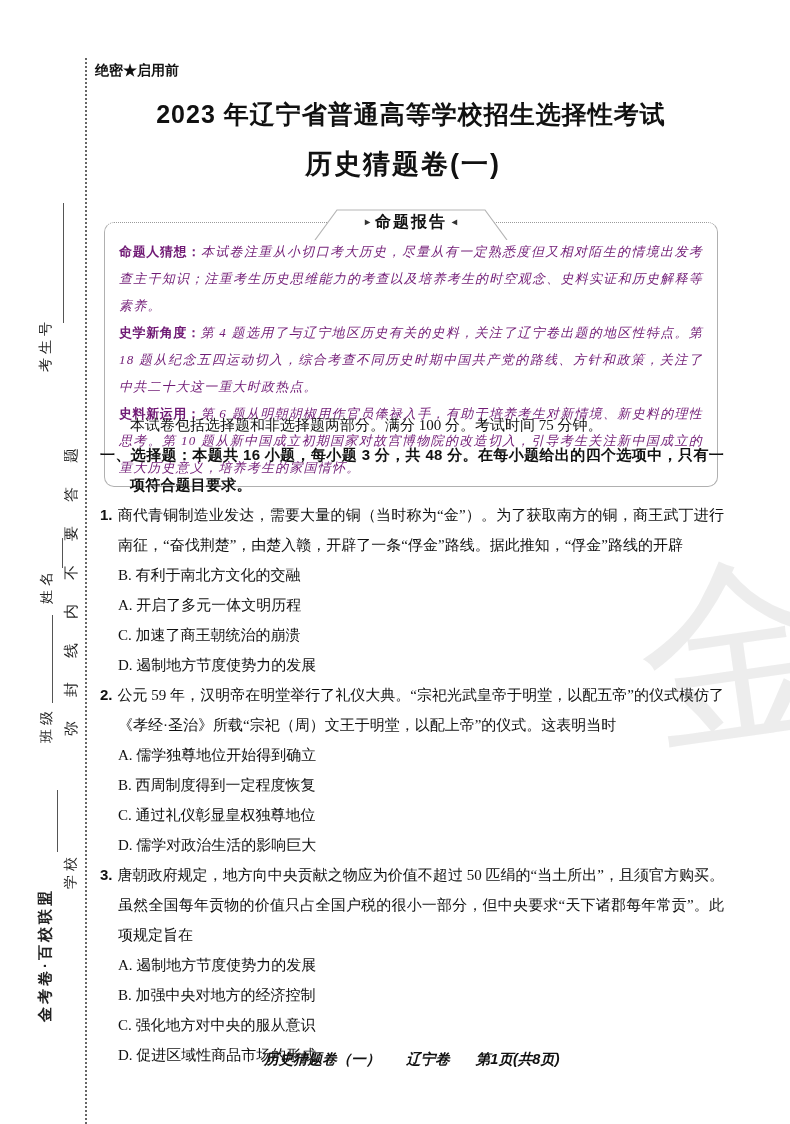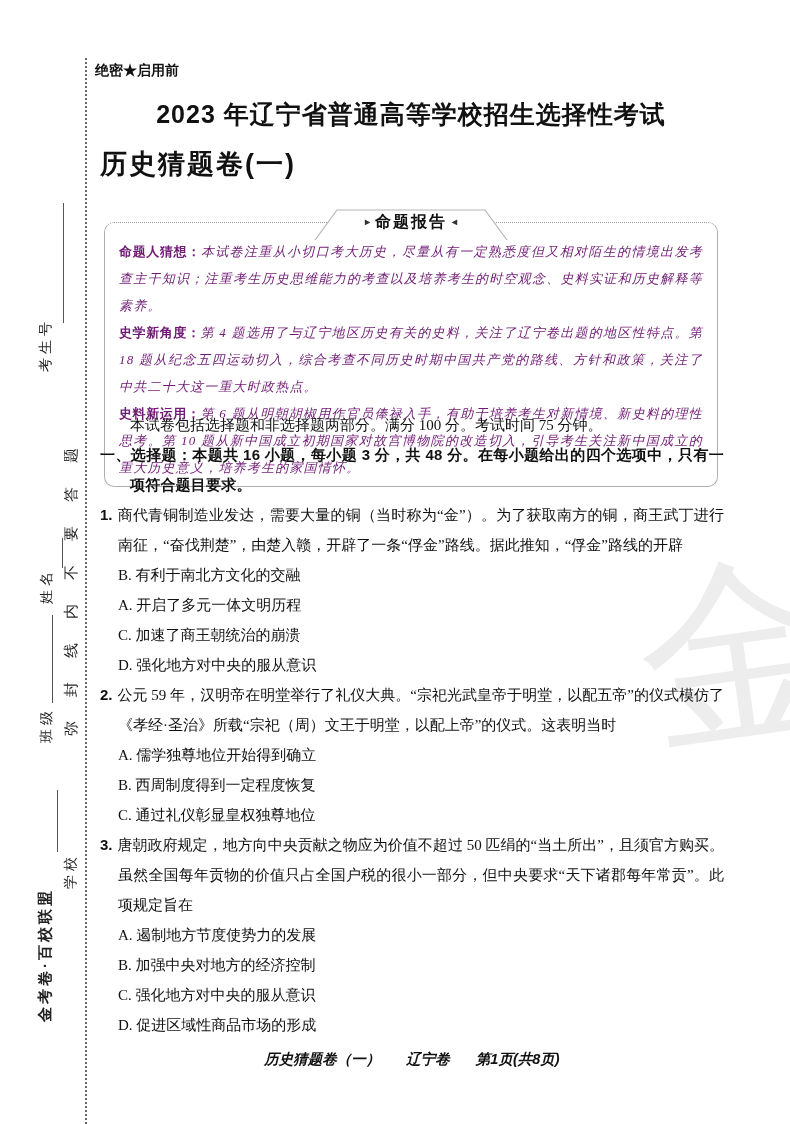--- a/index.html
+++ b/index.html
@@ -45,21 +45,21 @@
   .secret {
     position:absolute; left:95px; top:62px;
     font-family:"Liberation Sans", sans-serif; font-weight:bold; font-size:14px;
   }
   .title {
     position:absolute; left:100px; top:98px; width:622px; text-align:center;
     font-size:25px; font-weight:bold; letter-spacing:1px;
     font-family:Liberation Sans, sans-serif;
   }
   .subtitle {
-    position:absolute; left:100px; top:146px; width:622px; 
+    position:absolute; left:92px; top:146px; width:622px; text-align:center;
     font-size:27px; font-weight:bold; letter-spacing:2px;
     font-family:"Liberation Sans", sans-serif;
   }
 
   
   .report-box {
     position:absolute; left:104px; top:222px; width:612px;
     border:1px solid #b0b0b0; border-top:1px dotted #9a9a9a; border-radius:10px;
     background:transparent;
   }
@@ -153,28 +153,29 @@
 
   <div class="exam-body">
     <p class="intro">本试卷包括选择题和非选择题两部分。满分 100 分。考试时间 75 分钟。</p>
     <p class="section-title">一、选择题：本题共 16 小题，每小题 3 分，共 48 分。在每小题给出的四个选项中，只有一项符合题目要求。</p>
 
     <div class="question">
       <p class="stem"><span class="qnum">1.</span><span>商代青铜制造业发达，需要大量的铜（当时称为“金”）。为了获取南方的铜，商王武丁进行南征，“奋伐荆楚”，由楚入赣，开辟了一条“俘金”路线。据此推知，“俘金”路线的开辟</span></p>
       <div class="option">B. 有利于南北方文化的交融</div>
       <div class="option">A. 开启了多元一体文明历程</div>
       <div class="option">C. 加速了商王朝统治的崩溃</div>
-      <div class="option">D. 强化地方对中央的服从意识</div>
+      <div class="option">D. 遏制地方节度使势力的发展</div>
     </div>
 
     <div class="question">
       <p class="stem"><span class="qnum">2.</span><span>公元 59 年，汉明帝在明堂举行了礼仪大典。“宗祀光武皇帝于明堂，以配五帝”的仪式模仿了《孝经·圣治》所载“宗祀（周）文王于明堂，以配上帝”的仪式。这表明当时</span></p>
       <div class="option">A. 儒学独尊地位开始得到确立</div>
       <div class="option">B. 西周制度得到一定程度恢复</div>
       <div class="option">C. 通过礼仪彰显皇权独尊地位</div>
+      <div class="option">D. 儒学对政治生活的影响巨大</div>
     </div>
 
     <div class="question">
       <p class="stem"><span class="qnum">3.</span><span>唐朝政府规定，地方向中央贡献之物应为价值不超过 50 匹绢的“当土所出”，且须官方购买。虽然全国每年贡物的价值只占全国户税的很小一部分，但中央要求“天下诸郡每年常贡”。此项规定旨在</span></p>
       <div class="option">A. 遏制地方节度使势力的发展</div>
       <div class="option">B. 加强中央对地方的经济控制</div>
       <div class="option">C. 强化地方对中央的服从意识</div>
       <div class="option">D. 促进区域性商品市场的形成</div>
     </div>
   </div>

